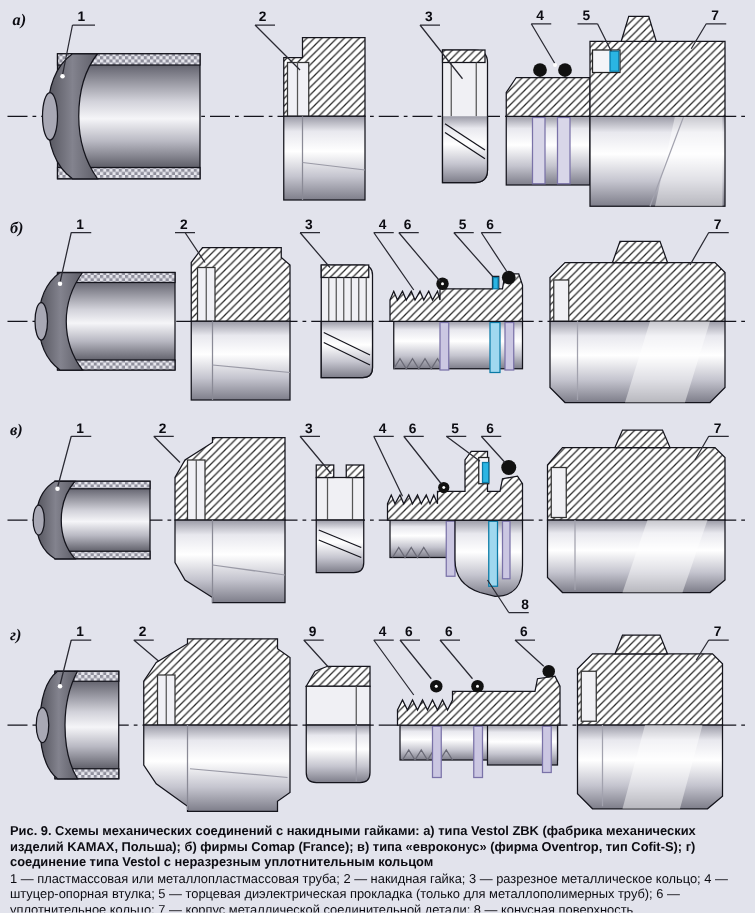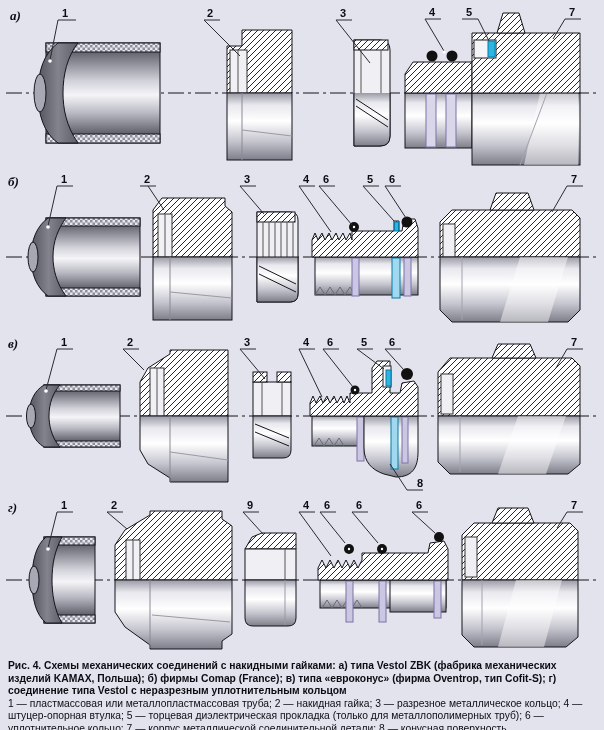--- a/index.html
+++ b/index.html
@@ -345,15 +345,15 @@
     <text class="callout" x="356" y="509">6</text>
     <path class="lead" d="M352,512 H368 M352,512 L378,543"></path>
     <text class="callout" x="416" y="509">6</text>
     <path class="lead" d="M412,512 H428 M412,512 L435,533"></path>
     <text class="callout" x="571" y="509">7</text>
     <path class="lead" d="M567,512 H583 M567,512 L557,528"></path>
   </g>
 </svg>
 
 <div class="caption">
-  <p class="cap-bold">Рис. 4. Схемы механических соединений с накидными гайками: а) типа Vestol ZBK (фабрика механических изделий KAMAX, Польша); б) фирмы Comap (France); в) типа «евроконус» (фирма Oventrop, тип Cofit-S); г) соединение типа Vestol с неразрезным уплотнительным кольцом</p>
+  <p class="cap-bold">Рис. 9. Схемы механических соединений с накидными гайками: а) типа Vestol ZBK (фабрика механических изделий KAMAX, Польша); б) фирмы Comap (France); в) типа «евроконус» (фирма Oventrop, тип Cofit-S); г) соединение типа Vestol с неразрезным уплотнительным кольцом</p>
   <p class="cap-legend">1 — пластмассовая или металлопластмассовая труба; 2 — накидная гайка; 3 — разрезное металлическое кольцо; 4 — штуцер-опорная втулка; 5 — торцевая диэлектрическая прокладка (только для металлополимерных труб); 6 — уплотнительное кольцо; 7 — корпус металлической соединительной детали; 8 — конусная поверхность</p>
 </div>
 
 </body></html>

